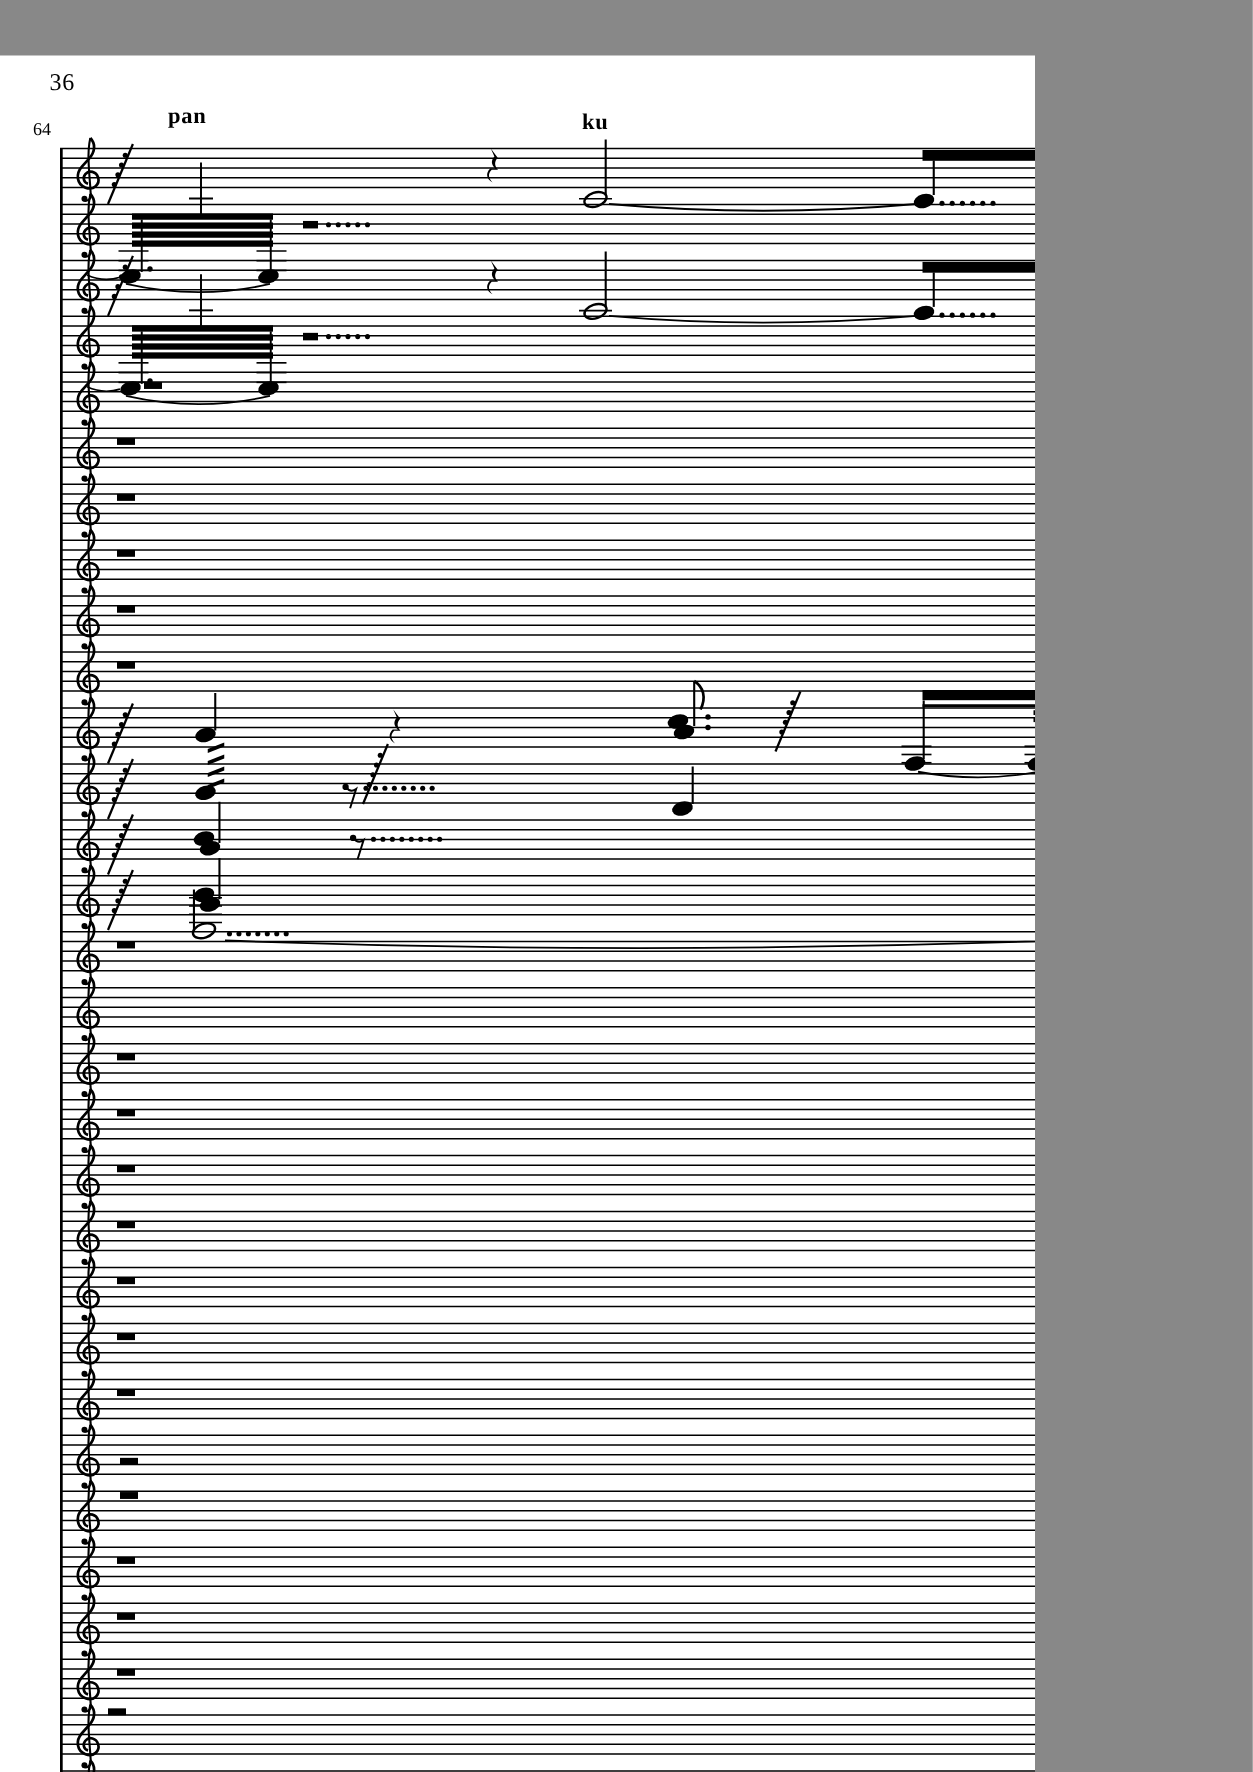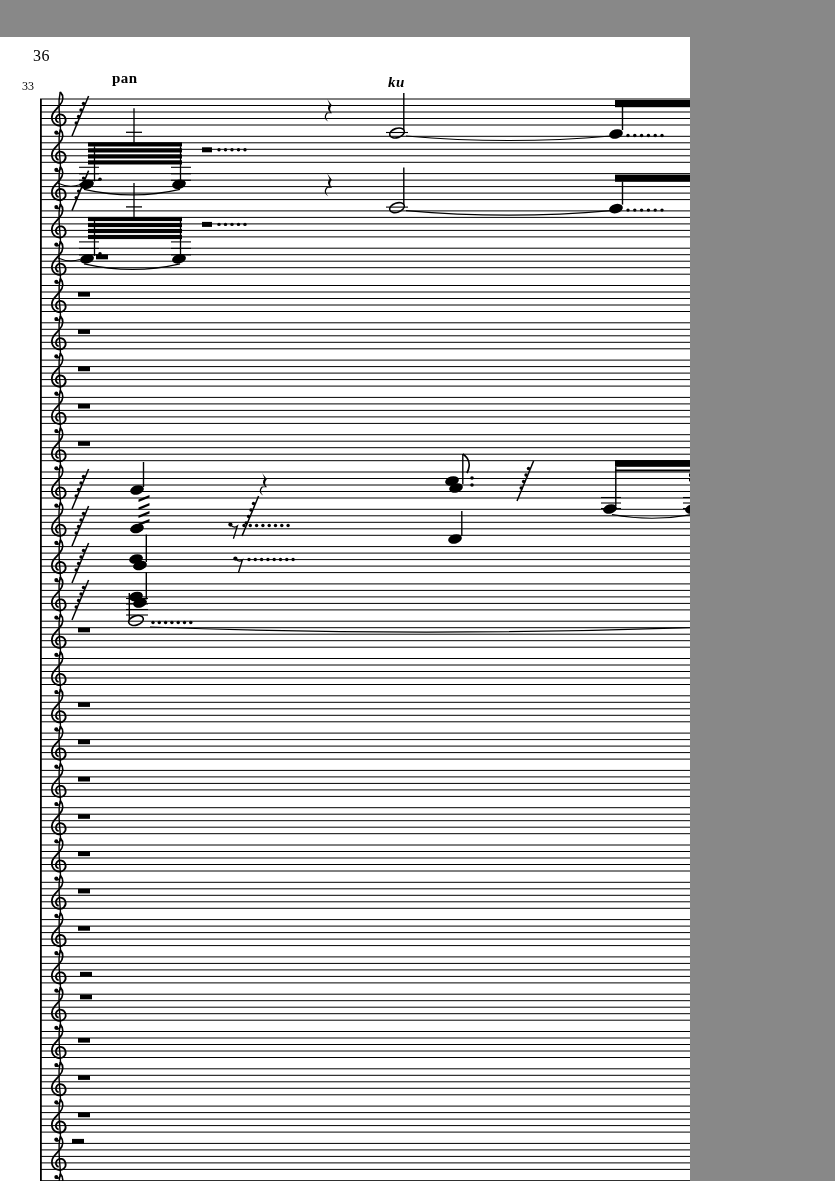--- a/index.html
+++ b/index.html
@@ -18,30 +18,30 @@
   }
   .measure-number{
     position:absolute;left:22px;top:42px;
     font-size:12px;
   }
   .lyric{
     position:absolute;
     font-size:15px;font-weight:bold;letter-spacing:.5px;
   }
   .lyric-pan{left:112px;top:33px;}
-  .lyric-ku{left:388px;top:37px;font-style:italic;}
+  .lyric-ku{left:388px;top:37px;}
   svg{position:absolute;left:0;top:0;}
 </style>
 </head>
 <body>
 
 <div class="page">
 
   <div class="page-number">36</div>
-  <div class="measure-number">33</div>
+  <div class="measure-number">64</div>
   <div class="lyric lyric-pan">pan</div>
   <div class="lyric lyric-ku">ku</div>
 
   <svg width="835" height="1181" viewBox="0 0 835 1181">
     <defs>
 
       <path id="staff5" d="M0 0H757M0 6.5H757M0 13H757M0 19.5H757M0 26H757" stroke="#000" stroke-width="1"></path>
 
       <g id="clef">
         <path d="M15.2 1.5 C18.8 5.2 18.6 10.5 14.4 15.2 L9.6 20.6 C5.2 25.6 6.2 32.4 12 34.6 C17.4 36.6 21.8 32.4 20.4 27.8 C19.2 23.8 14.4 22.6 11.9 25.6 C9.9 28 10.9 31.3 13.7 32" fill="none" stroke="#000" stroke-width="1.8"></path>

